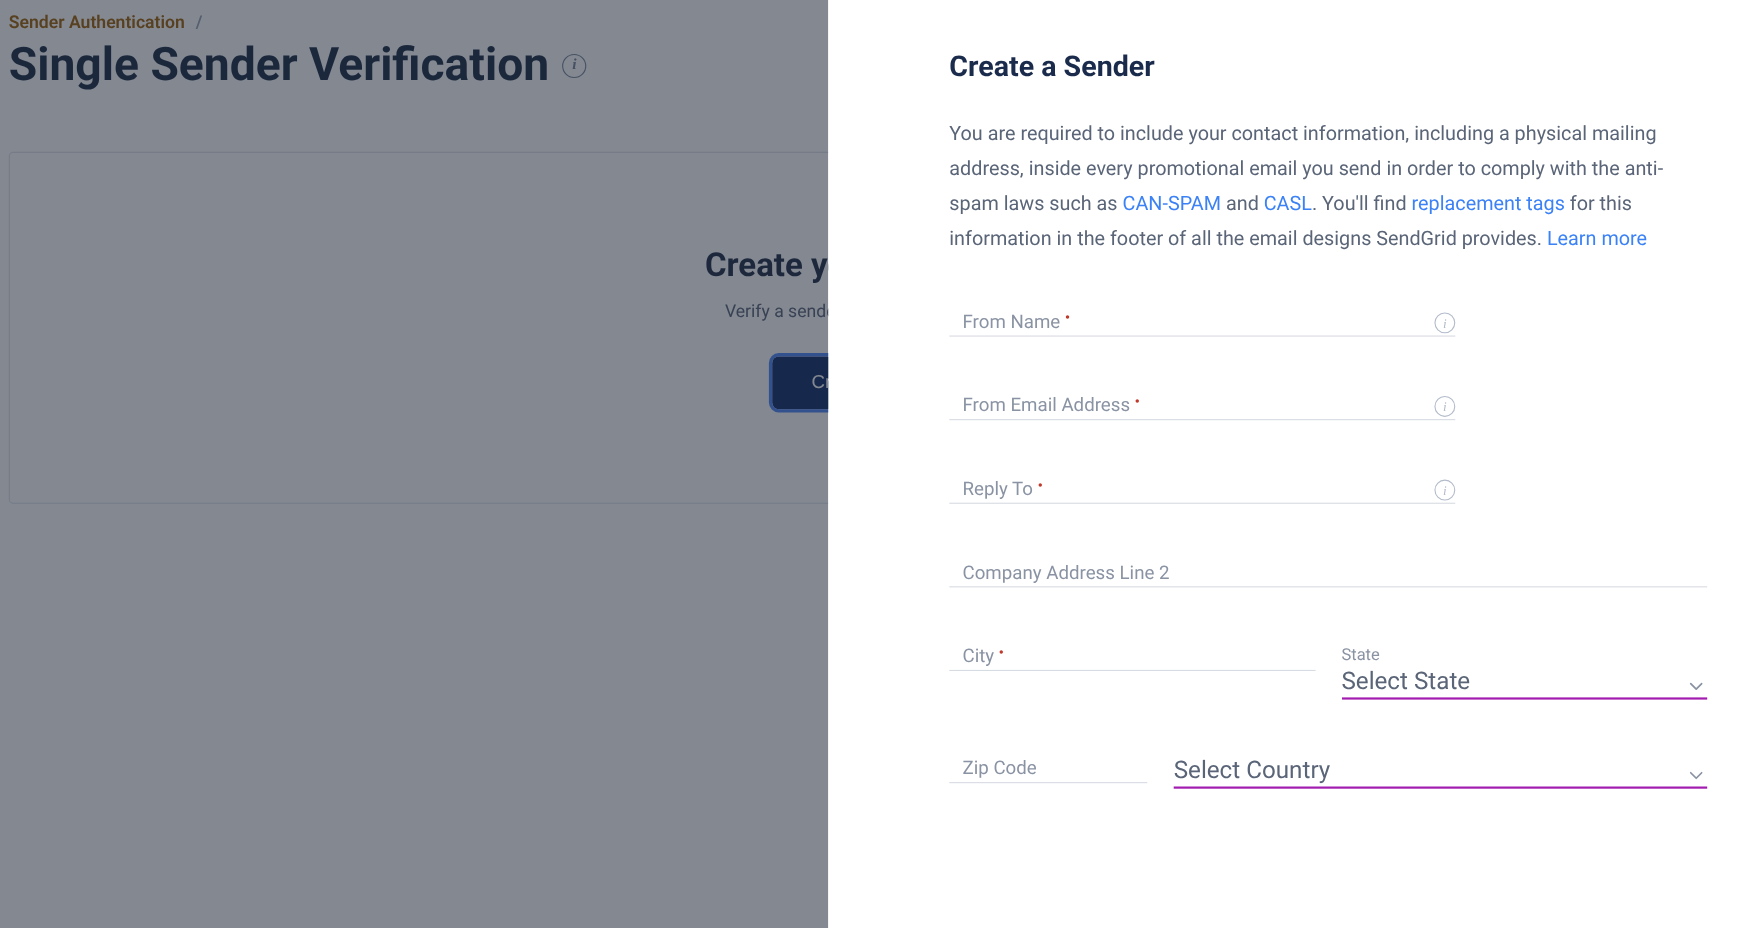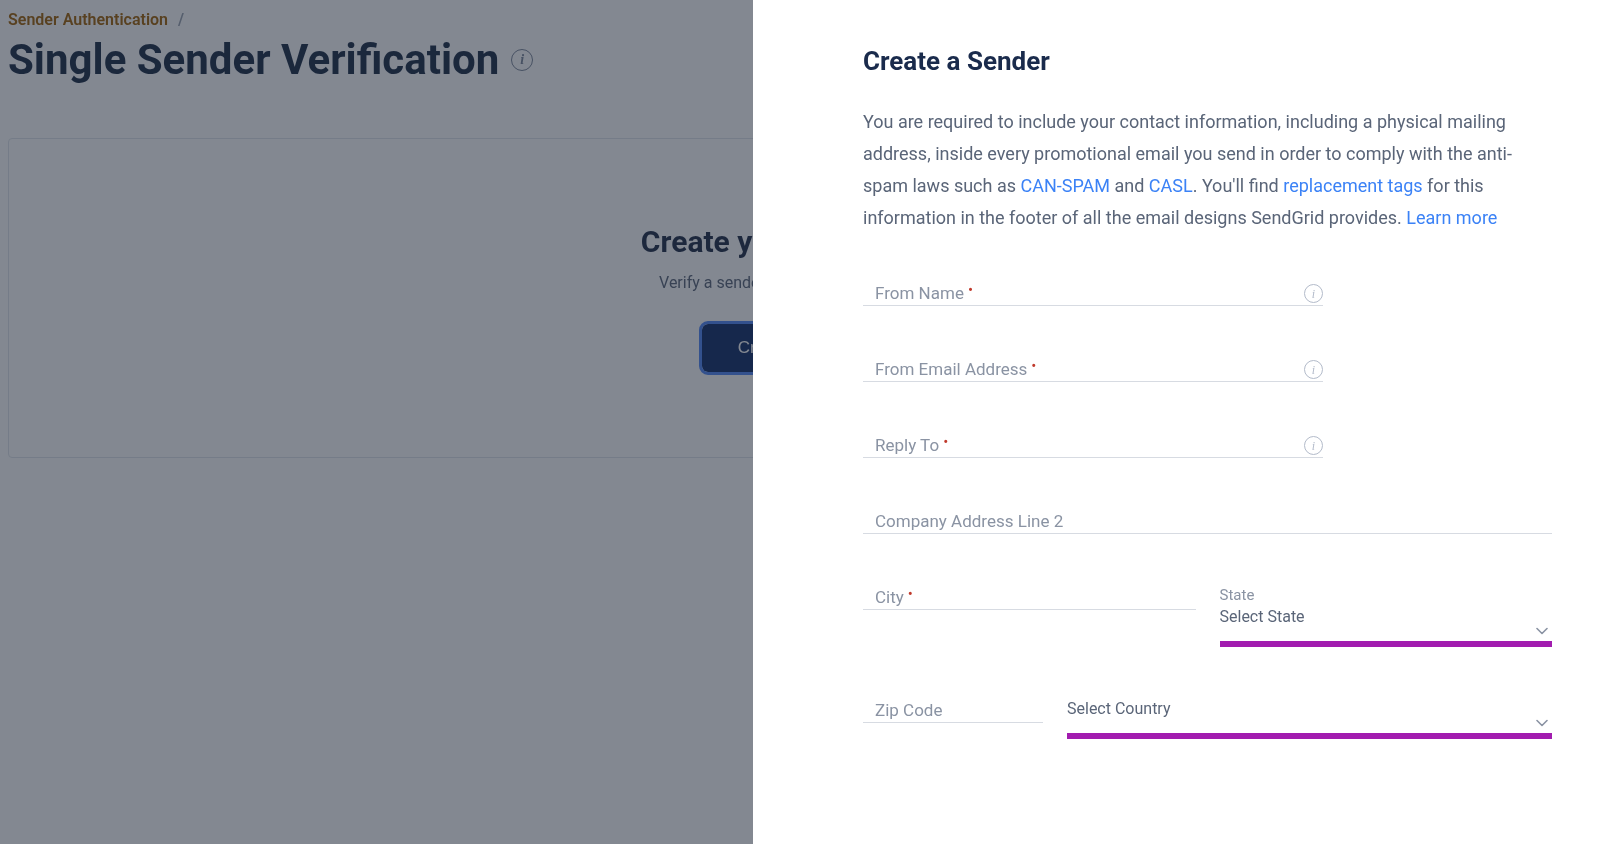--- a/index.html
+++ b/index.html
@@ -180,39 +180,39 @@
       color: #1e2b45;
       background: transparent;
       height: 22px;
     }
     .field-info {
       position: absolute;
       right: 0;
       bottom: 2px;
     }
     .select-field {
-      border-bottom: 6px solid #a21caf;
+      border-bottom: 2px solid #a21caf;
       position: relative;
-      padding-bottom: 15px;
+      padding-bottom: 2px;
     }
     .select-label {
       font-size: 15px;
       color: #8a93a3;
       display: block;
       margin-bottom: 3px;
     }
     .select-label .req {
        color: #c0392b;
        font-size: 14px;
        margin-left: 3px;
        position: relative;
        top: -3px;
     }
     .select-value {
-      font-size: 16px;
+      font-size: 22px;
       color: #5a6578;
       cursor: pointer;
     }
     .chevron {
       position: absolute;
       right: 4px;
       bottom: 6px;
     }
     .chevron svg { display: block; }
   </style>

